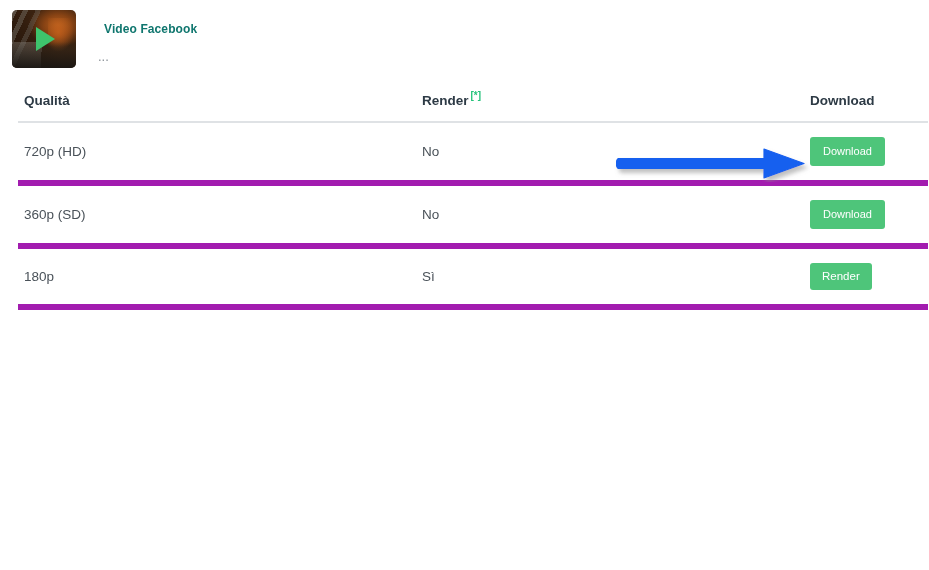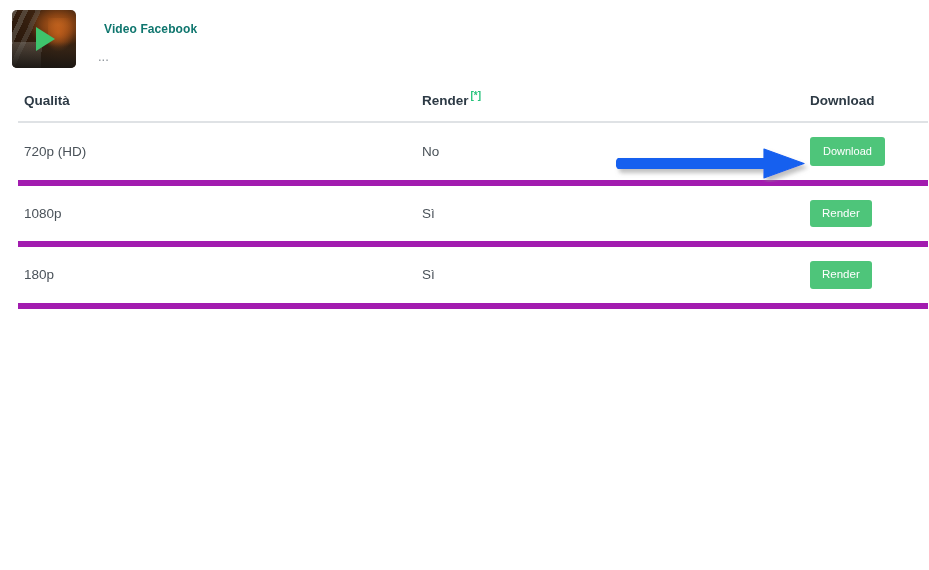--- a/index.html
+++ b/index.html
@@ -192,23 +192,23 @@
         </th>
       </tr>
     </thead>
     <tbody id="qtable-body">
         <tr>
           <td>720p (HD)</td>
           <td>No</td>
           <td class="cell-action"><button class="btn btn-download">Download</button></td>
         </tr>
         <tr>
-          <td>1080p</td>
-          <td>Sì</td>
-          <td class="cell-action"><button class="btn btn-render">Render</button></td>
+          <td>360p (SD)</td>
+          <td>No</td>
+          <td class="cell-action"><button class="btn btn-download">Download</button></td>
         </tr>
         <tr>
           <td>180p</td>
           <td>Sì</td>
           <td class="cell-action"><button class="btn btn-render">Render</button></td>
         </tr>
       </tbody>
   </table>
 </div>
 

